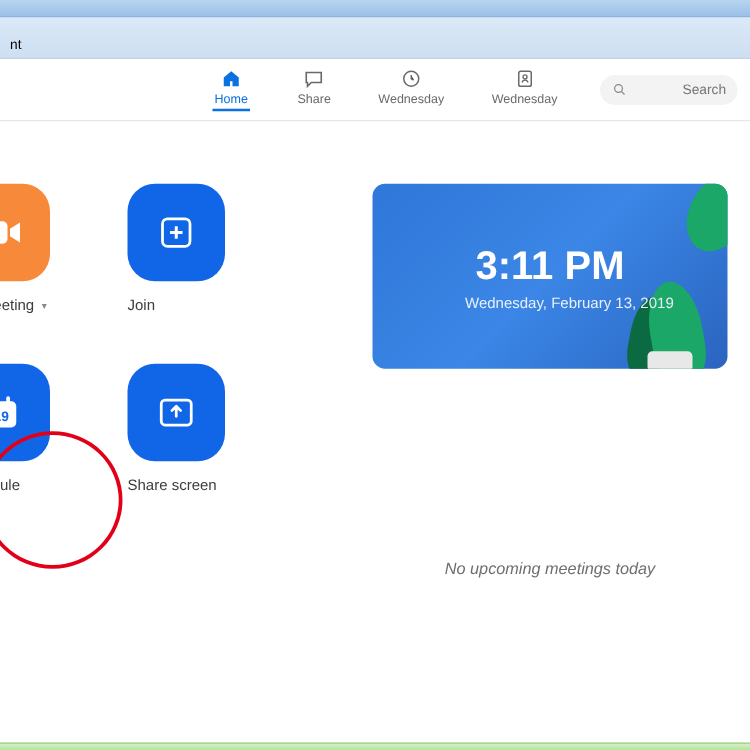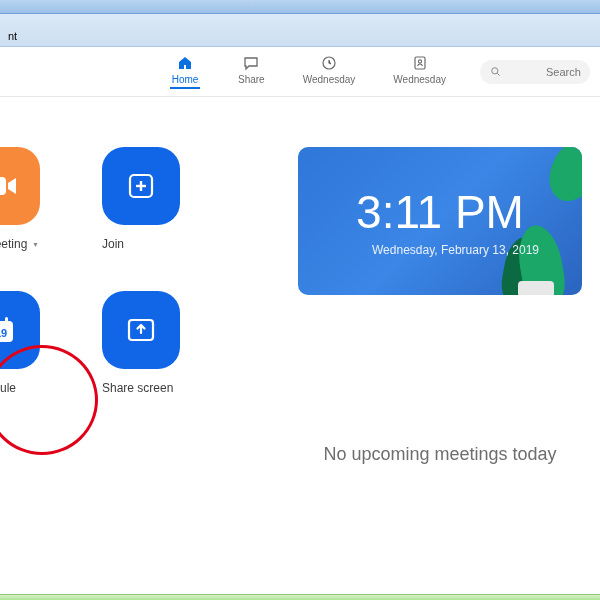--- a/index.html
+++ b/index.html
@@ -36,25 +36,25 @@
   .tile.col0 .tile-label { margin-left: 4px; }
 
   .circle-highlight { position: absolute; border: 3px solid #e10018; border-radius: 50%; width: 112px; height: 110px; left: -14px; top: 248px; pointer-events: none; }
 
   .right { flex: 1; padding: 50px 18px 0 18px; display: flex; flex-direction: column; }
   .clock-card { height: 148px; border-radius: 10px; position: relative; overflow: hidden; background: linear-gradient(135deg, #2f77d8 0%, #3b86e6 50%, #2a64bf 100%); display: flex; flex-direction: column; align-items: center; justify-content: center; }
   .leaf1 { position: absolute; right: 20px; bottom: -10px; width: 42px; height: 80px; background: #1aa768; border-radius: 60% 60% 40% 40%; transform: rotate(-10deg); }
   .leaf2 { position: absolute; right: 48px; bottom: -6px; width: 30px; height: 64px; background: #0b6a42; border-radius: 60% 60% 40% 40%; transform: rotate(10deg); }
   .leaf3 { position: absolute; right: -16px; top: -10px; width: 46px; height: 66px; background: #1aa768; border-radius: 50% 50% 50% 50%; transform: rotate(28deg); }
   .pot { position: absolute; right: 28px; bottom: -4px; width: 36px; height: 18px; background: #e8e8e8; border-radius: 4px 4px 6px 6px; }
-  .time { color: #fff; font-size: 46px; font-weight: 400; z-index: 2; }
+  .time { color: #fff; font-size: 32px; font-weight: 700; z-index: 2; }
   .date { color: #e8f0fb; font-size: 12px; margin-top: 4px; z-index: 2; margin-left: 31px; }
 
   .upcoming { flex: 1; display: flex; align-items: center; justify-content: center; }
-  .nomeet { color: #6e6e6e; font-size: 18px; }
+  .nomeet { color: #6e6e6e; font-size: 13px; font-style: italic; }
 
   .footer { position: absolute; bottom: 0; left: 0; right: 0; height: 6px; background: linear-gradient(#d5f0c8, #aee697); border-top: 1px solid #90c878; }
 
   svg { display: block; }
 </style>
 </head>
 <body>
 
 <div class="titlebar"></div>
 <div class="subtitle">nt</div>

